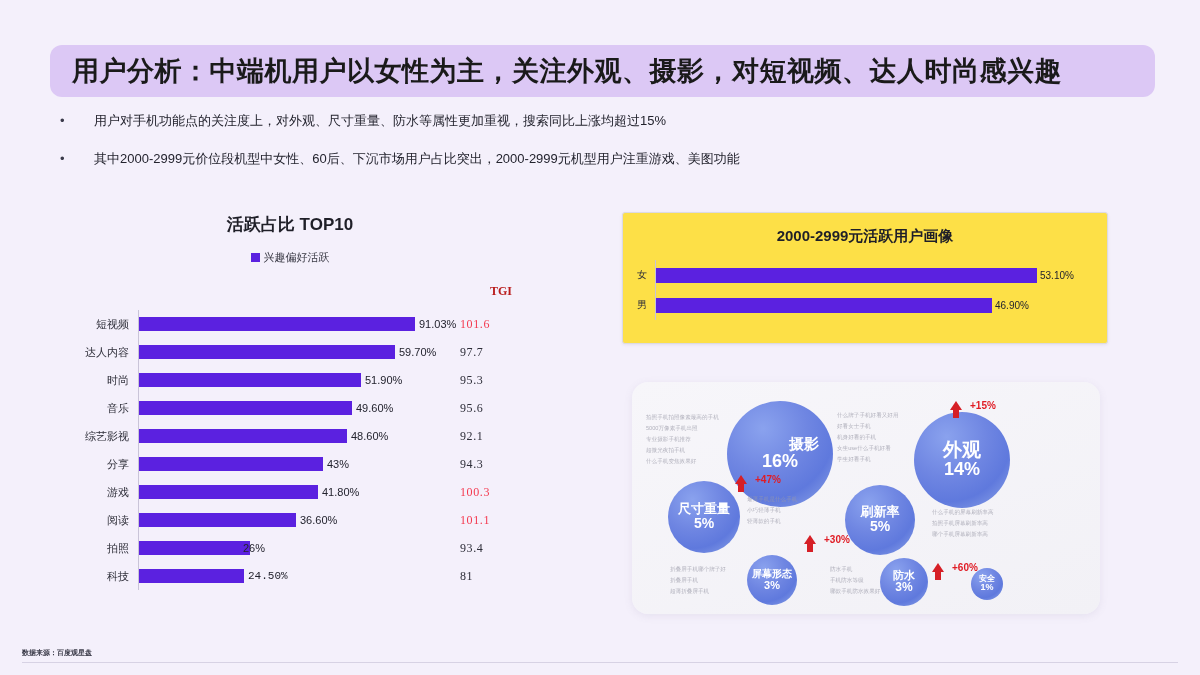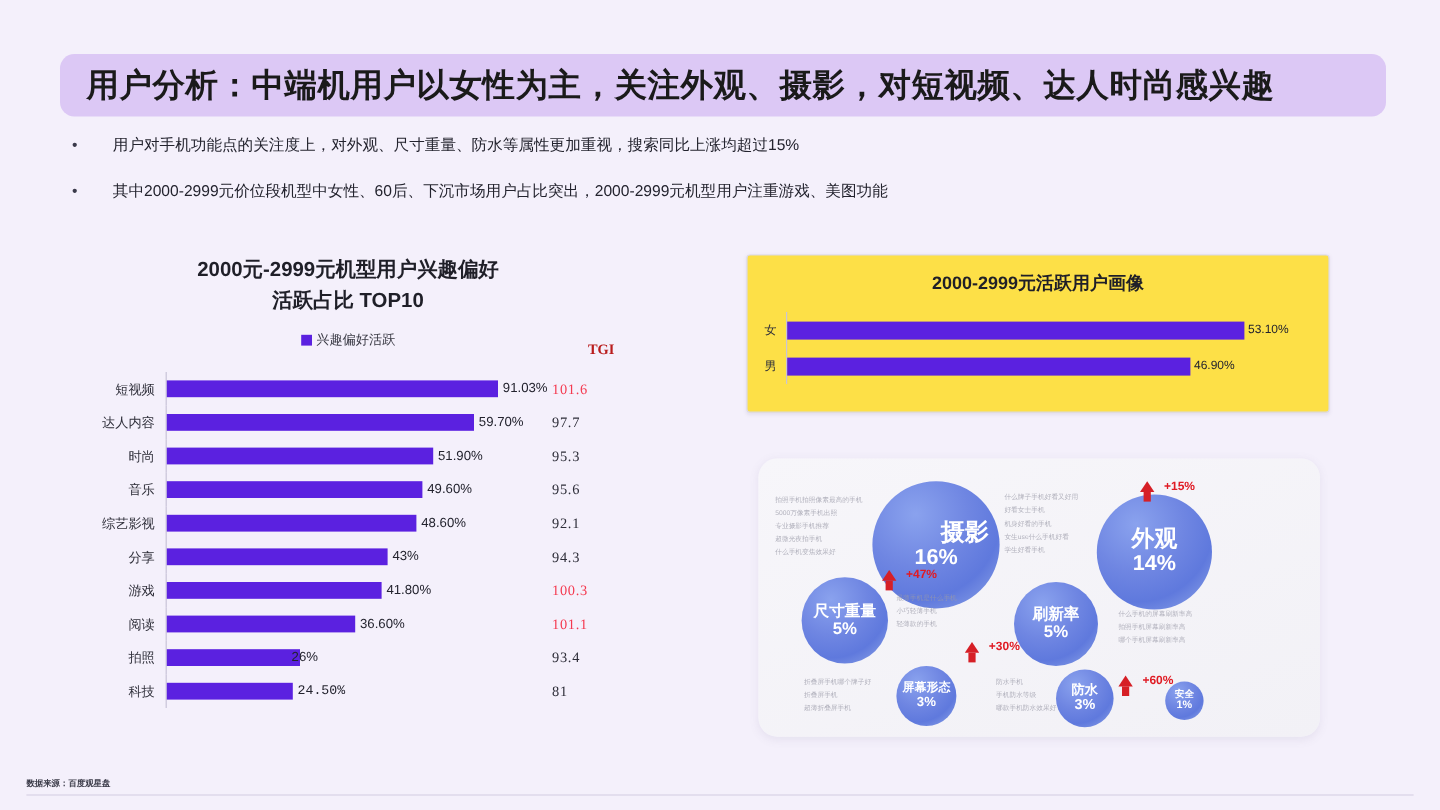--- a/index.html
+++ b/index.html
@@ -141,21 +141,20 @@
       <span class="bullet-text">用户对手机功能点的关注度上，对外观、尺寸重量、防水等属性更加重视，搜索同比上涨均超过15%</span>
     </div>
     <div class="bullet-row">
       <span class="bullet-dot">•</span>
       <span class="bullet-text">其中2000-2999元价位段机型中女性、60后、下沉市场用户占比突出，2000-2999元机型用户注重游戏、美图功能</span>
     </div>
   </div>
 
   <div class="left-chart">
     <div class="lc-title">
-      <div>2000元-2999元机型用户兴趣偏好</div>
       <div>活跃占比 TOP10</div>
     </div>
     <div class="lc-legend">
       <span class="legend-swatch"></span>
       <span class="legend-label">兴趣偏好活跃</span>
     </div>
     <div class="tgi-head">TGI</div>
     <div class="lc-plot" id="lc-plot">
         <div class="bar-row">
           <div class="bar-cat">短视频</div>
@@ -255,21 +254,21 @@
           <div class="g-track">
             <div class="g-fill" style="width: 336px;"></div>
             <div class="g-val" style="left: 339px;">46.90%</div>
           </div>
         </div>
       </div>
   </div>
 
   <div class="bubble-card" id="bubble-card">
       <div class="bubble" style="width: 106px; height: 106px; left: 95px; top: 19px;">
-        <div class="b-name" style="font-size: 20px; margin-left: 48px;">摄影</div>
+        <div class="b-name" style="font-size: 15px; margin-left: 48px;">摄影</div>
         <div class="b-pct" style="font-size: 18px;">16%</div>
       </div>
       <div class="bubble" style="width: 96px; height: 96px; left: 282px; top: 30px;">
         <div class="b-name" style="font-size: 19px;">外观</div>
         <div class="b-pct" style="font-size: 18px;">14%</div>
       </div>
       <div class="bubble" style="width: 72px; height: 72px; left: 36px; top: 99px;">
         <div class="b-name" style="font-size: 13px;">尺寸重量</div>
         <div class="b-pct" style="font-size: 14px;">5%</div>
       </div>

